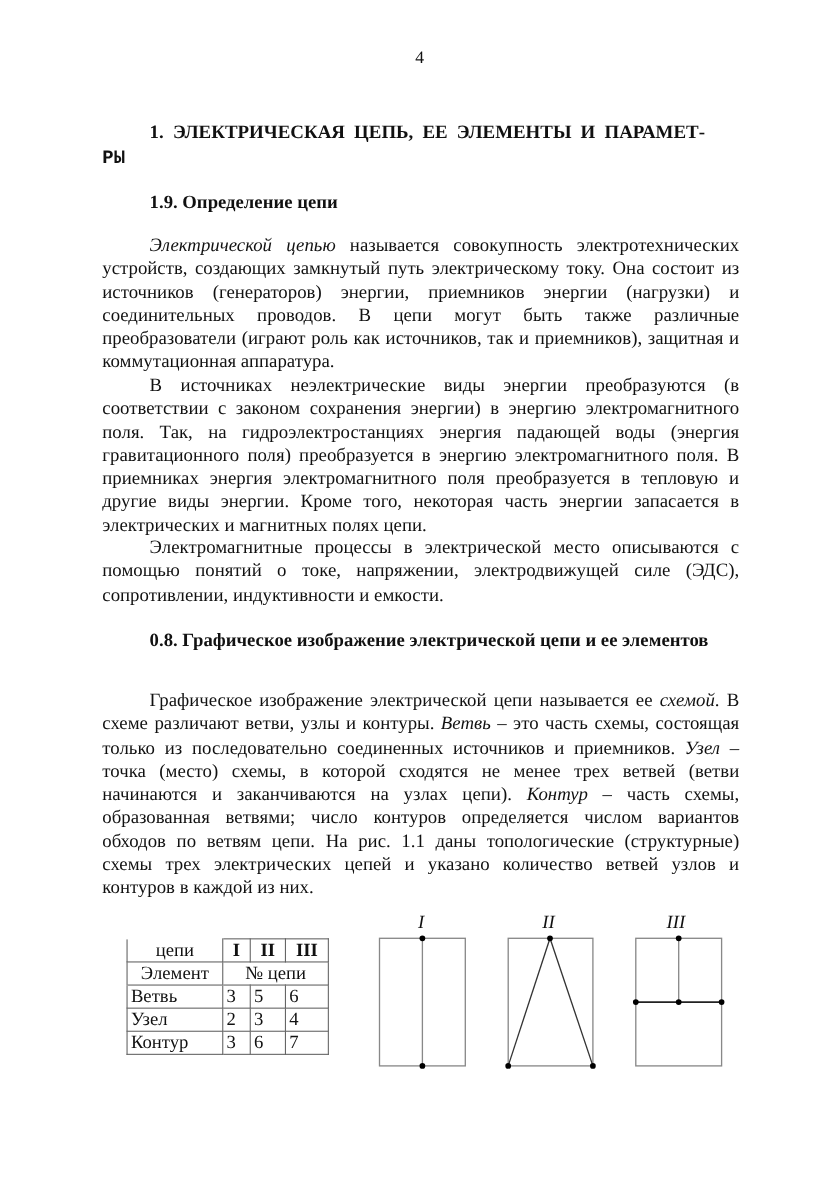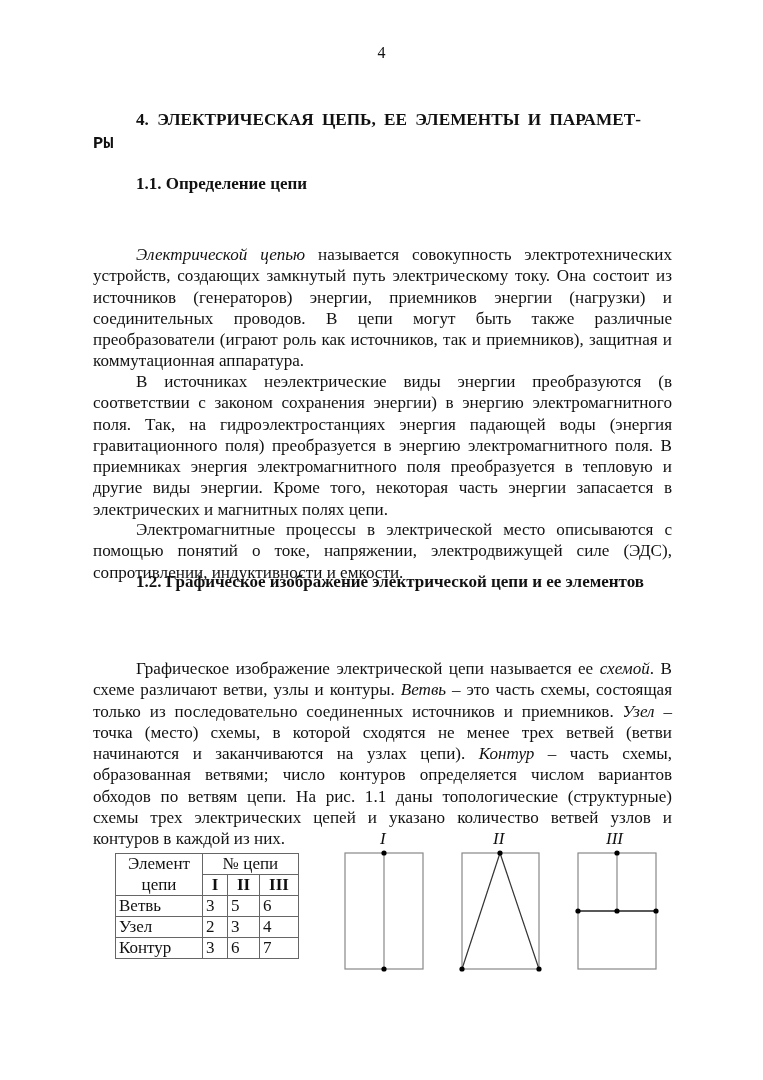--- a/index.html
+++ b/index.html
@@ -4,62 +4,62 @@
 <style>
   html, body { margin: 0; padding: 0; background: #ffffff; }
   body { width: 763px; height: 1080px; position: relative; overflow: hidden;
          font-family: "Liberation Serif", "DejaVu Serif", serif; color: #111; }
   .page-num { position: absolute; top: 44px; left: 0; width: 763px; text-align: center; font-size: 16px; }
   .content { position: absolute; left: 93px; width: 579px; top: 0; }
   .h1 { position: absolute; top: 108px; left: 0; width: 579px; font-weight: bold; font-size: 17.2px;
         line-height: 23px; text-indent: 43px; text-align: justify; word-spacing: 4px; }
   .h2 { position: absolute; left: 0; width: 579px; font-weight: bold; font-size: 17px; line-height: 22px; text-indent: 43px; }
   .p { position: absolute; left: 0; width: 579px; font-size: 17.1px; line-height: 21.3px;
-       text-align: justify; text-indent: 43px; hyphens: manual; margin-top: 32px; }
+       text-align: justify; text-indent: 43px; hyphens: manual; }
   .p i { font-style: italic; }
   table.t { position: absolute; left: 115px; top: 853px; border-collapse: collapse; font-size: 17px; }
   table.t td { border: 1px solid #666; padding: 0 3px; height: 20px; line-height: 20px; }
   .fig { position: absolute; left: 330px; top: 825px; }
   .fig-label { position: absolute; font-style: italic; font-size: 17px; }
 </style>
 </head>
 <body>
 
 <div class="page-num">4</div>
 
 <div class="content">
   <div class="h1">
-    <span>4. ЭЛЕКТРИЧЕСКАЯ  ЦЕПЬ,  ЕЕ  ЭЛЕМЕНТЫ И  ПАРАМЕТ-</span><br>
+    <span>1. ЭЛЕКТРИЧЕСКАЯ  ЦЕПЬ,  ЕЕ  ЭЛЕМЕНТЫ И  ПАРАМЕТ-</span><br>
     <span style="display:inline-block;margin-left:-43px;font-family:Liberation Mono, monospace;">РЫ</span>
   </div>
 
-  <div class="h2" style="top:173px;">1.1. Определение цепи</div>
+  <div class="h2" style="top:173px;">1.9. Определение цепи</div>
 
   <div class="p" style="top:212px;"><i>Электрической цепью</i><span> называется совокупность электротехнических устройств, создающих замкнутый путь электрическому току. Она состоит из источников (генераторов) энергии, приемников энергии (нагрузки) и соединительных проводов. В цепи могут быть также различные преобразователи (играют роль как источников, так и приемников), защитная и коммутационная аппаратура.</span></div>
 
   <div class="p" style="top:339px;">В источниках неэлектрические виды энергии преобразуются (в соответствии с законом сохранения энергии) в энергию электромагнитного поля. Так, на гидроэлектростанциях энергия падающей воды (энергия гравитационного поля) преобразуется в энергию электромагнитного поля. В приемниках энергия электромагнитного поля преобразуется в тепловую и другие виды энергии. Кроме того, некоторая часть энергии запасается в электрических и магнитных полях цепи.</div>
 
   <div class="p" style="top:487px;">Электромагнитные процессы в электрической место описываются с помощью понятий о токе, напряжении, электродвижущей силе (ЭДС), сопротивлении, индуктивности и емкости.</div>
 
-  <div class="h2" style="top:571px;text-align:left;">1.2. Графическое изображение электрической цепи и ее элементов</div>
+  <div class="h2" style="top:571px;text-align:left;">0.8. Графическое изображение электрической цепи и ее элементов</div>
 
   <div class="p" style="top:626px;"><span>Графическое изображение электрической цепи называется ее </span><i>схемой</i><span>. В схеме различают ветви, узлы и контуры. </span><i>Ветвь</i><span> – это часть схемы, состоящая только из последовательно соединенных источников и приемников. </span><i>Узел</i><span> – точка (место) схемы, в которой сходятся не менее трех ветвей (ветви начинаются и заканчиваются на узлах цепи). </span><i>Контур</i><span> – часть схемы, образованная ветвями; число контуров определяется числом вариантов обходов по ветвям цепи. На рис. 1.1 даны топологические (структурные) схемы трех электрических цепей и указано количество ветвей узлов и контуров в каждой из них.</span></div>
 </div>
 
 <table class="t">
   <tbody>
       <tr>
-    <td style="width:80px;text-align:center;border-bottom:none;">Элемент</td>
-    <td colspan="3" style="text-align:center;">№ цепи</td>
-  </tr>
-  <tr>
     <td style="text-align:center;border-top:none;">цепи</td>
     <td style="width:18px;font-weight:bold;text-align:center;">I</td>
     <td style="width:25px;font-weight:bold;text-align:center;">II</td>
     <td style="width:32px;font-weight:bold;text-align:center;">III</td>
+  </tr>
+  <tr>
+    <td style="width:80px;text-align:center;border-bottom:none;">Элемент</td>
+    <td colspan="3" style="text-align:center;">№ цепи</td>
   </tr>
   <tr>
     <td>Ветвь</td>
     <td>3</td>
     <td>5</td>
     <td>6</td>
   </tr>
   <tr>
     <td>Узел</td>
     <td>2</td>

